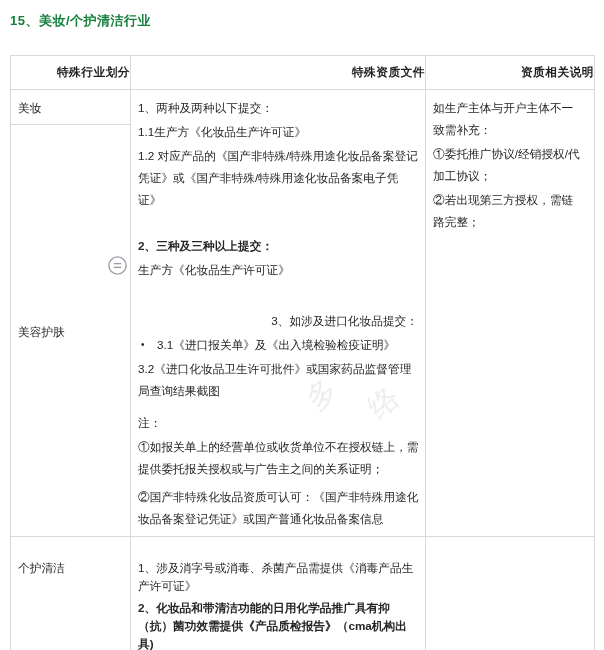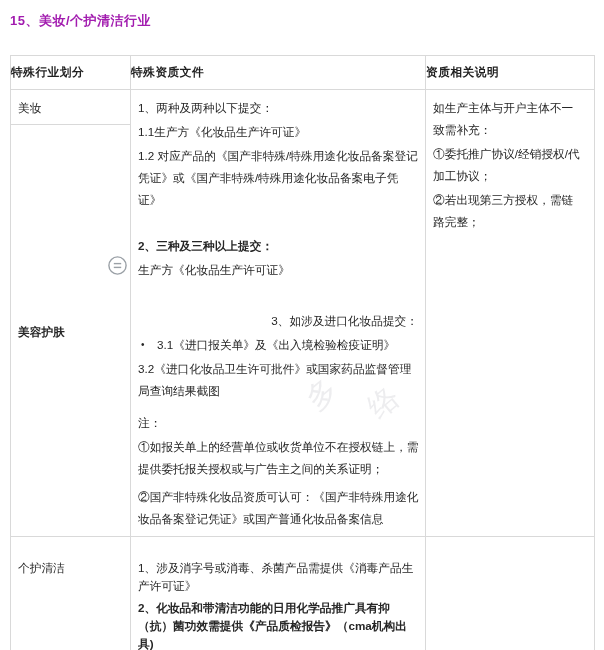--- a/index.html
+++ b/index.html
@@ -12,50 +12,50 @@
     font-family: "Liberation Sans", sans-serif;
     color: #262626;
     overflow: hidden;
   }
   .doc-title {
     position: absolute;
     left: 10px;
     top: 12px;
     font-size: 13px;
     font-weight: bold;
-    color: #a21caf;
+    color: #15803d;
     letter-spacing: 0.5px;
   }
   table.qual-table {
     position: absolute;
     left: 10px;
     top: 55px;
     width: 584px;
     border-collapse: collapse;
     table-layout: fixed;
   }
   .qual-table th, .qual-table td {
     border: 1px solid #d9d9d9;
     font-size: 11.7px;
     color: #262626;
   }
   .qual-table th {
     height: 34px;
     font-weight: bold;
-    text-align: left;
+    text-align: right;
     vertical-align: middle;
     color: #1f1f1f;
     letter-spacing: 0.5px;
   }
   .qual-table td {
     vertical-align: top;
     padding: 5px 7px;
     line-height: 22px;
   }
-  td.v-mid { vertical-align: middle; font-weight: bold; }
+  td.v-mid { vertical-align: middle; }
   .qual-table p {
     margin: 2px 0 0 0;
     white-space: pre;
   }
   .gap-lg { margin-top: 24px !important; font-weight: bold; }
   .gap-xl { margin-top: 29px !important; text-align: right; }
   .gap-md { margin-top: 10px !important; }
   .gap-sm { margin-top: 7px !important; font-family: Liberation Serif, serif; }
   p.bullet { display: flex; white-space: pre; }
   .bullet .dot { width: 19px; flex: 0 0 19px; padding-left: 3px; font-size: 10px; }

